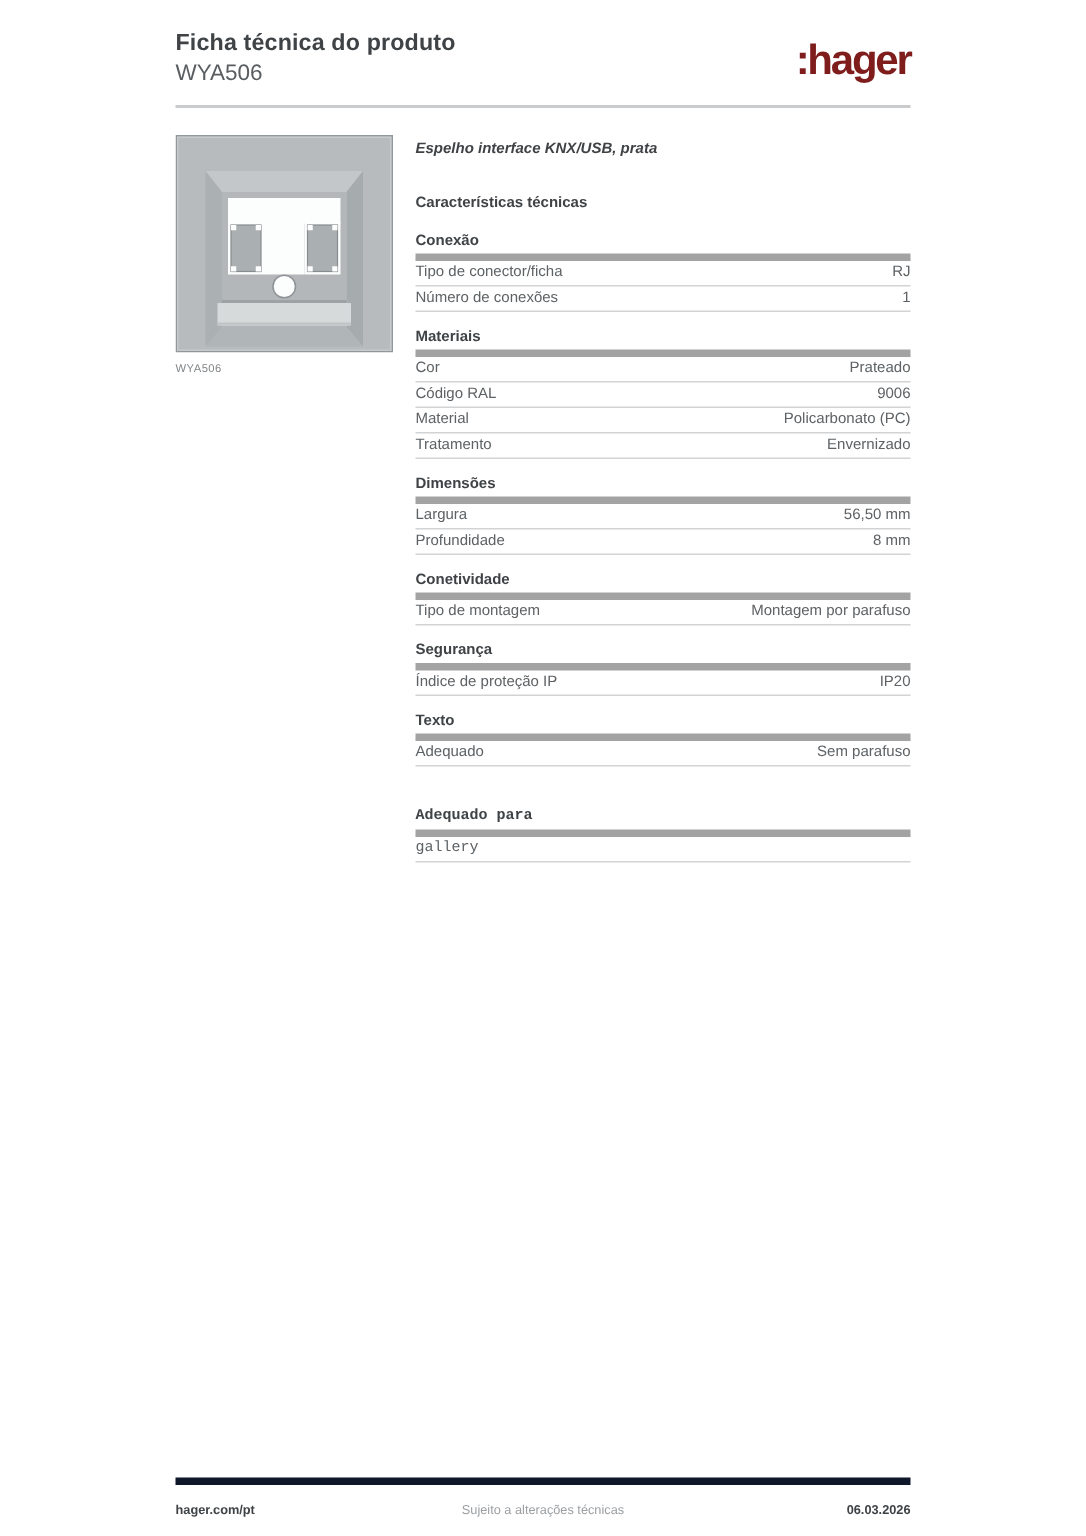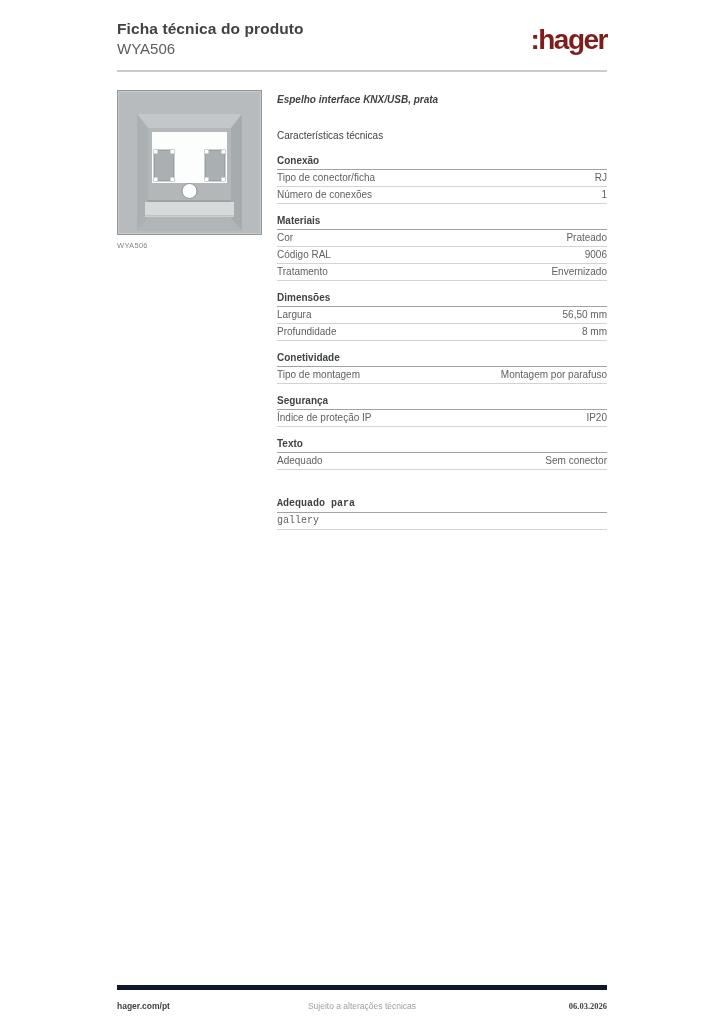--- a/index.html
+++ b/index.html
@@ -69,31 +69,31 @@
   .product-name {
     font-size: 10px;
     font-weight: bold;
     color: #3f4346;
     padding-top: 4px;
     margin-bottom: 25px;
     font-style: italic;
   }
   .specs-title {
     font-size: 10px;
-    font-weight: normal;
+    font-weight: bold;
     color: #3f4346;
     margin-bottom: 13px;
   }
   .section { margin-bottom: 10px; }
   .section-heading {
     font-size: 10px;
     font-weight: bold;
     color: #3f4346;
     padding: 1px 0 3px 0;
-    border-bottom: 1px solid #a3a3a3;
+    border-bottom: 5px solid #a3a3a3;
   }
   .row {
     display: flex;
     justify-content: space-between;
     align-items: baseline;
     font-size: 10px;
     color: #5e6265;
     padding: 2px 0 3px 0;
     border-bottom: 1px solid #d1d3d5;
     gap: 32px;
@@ -114,21 +114,21 @@
     align-items: baseline;
     font-size: 8.5px;
   }
   .footer-left { font-weight: bold; color: #3f4346; text-decoration: none; }
   .footer-center {
     color: #9b9fa2;
     position: absolute;
     left: 0; right: 0;
     text-align: center;
   }
-  .footer-right { font-weight: bold; color: #3f4346; font-family: Liberation Serif, serif; }
+  .footer-right { font-weight: bold; color: #3f4346; }
 </style>
 </head>
 <body>
 
 <div class="page">
 
   <div class="header">
     <div class="header-left">
       <h1>Ficha técnica do produto</h1>
       <div class="product-code">WYA506</div>
@@ -198,20 +198,24 @@
         <div class="section-heading">Materiais</div>
         <div class="row">
           <span class="label">Cor</span>
           <span class="value">Prateado</span>
         </div>
         <div class="row">
           <span class="label">Código RAL</span>
           <span class="value">9006</span>
         </div>
         <div class="row">
+          <span class="label">Material</span>
+          <span class="value">Policarbonato (PC)</span>
+        </div>
+        <div class="row">
           <span class="label">Tratamento</span>
           <span class="value">Envernizado</span>
         </div>
       </div>
 
       <div class="section">
         <div class="section-heading">Dimensões</div>
         <div class="row">
           <span class="label">Largura</span>
           <span class="value">56,50 mm</span>
@@ -235,21 +239,21 @@
         <div class="row">
           <span class="label">Índice de proteção IP</span>
           <span class="value">IP20</span>
         </div>
       </div>
 
       <div class="section">
         <div class="section-heading">Texto</div>
         <div class="row">
           <span class="label">Adequado</span>
-          <span class="value">Sem conector</span>
+          <span class="value">Sem parafuso</span>
         </div>
       </div>
 
       <div class="section gap-large">
         <div class="section-heading">Adequado para</div>
         <div class="row">
           <span class="label">gallery</span>
           <span class="value"></span>
         </div>
       </div>

